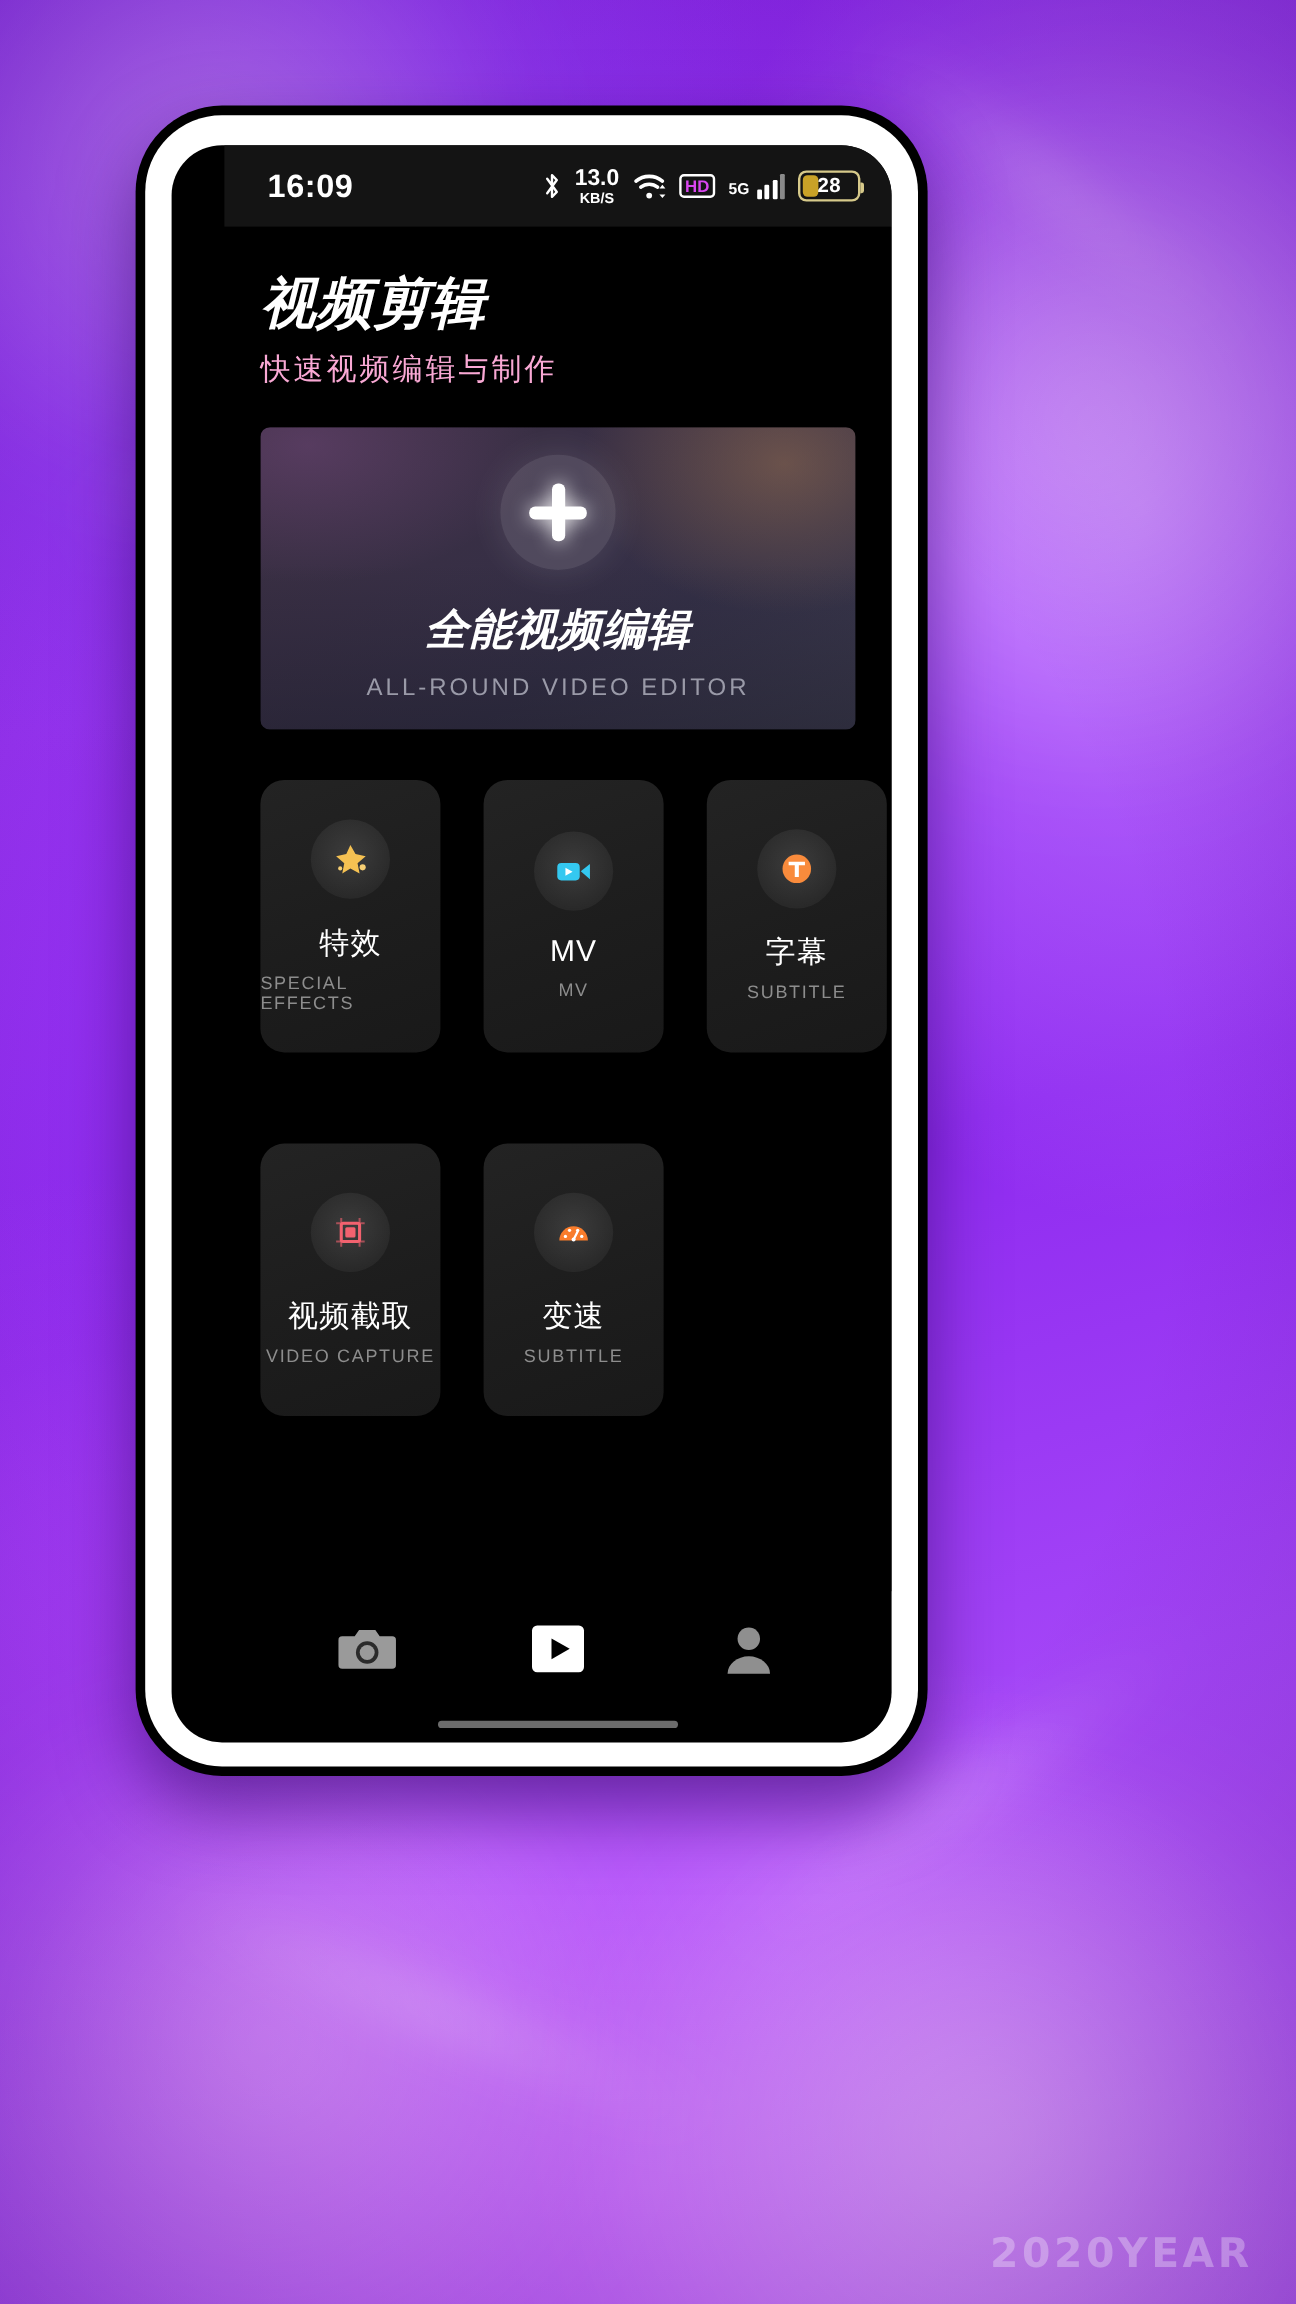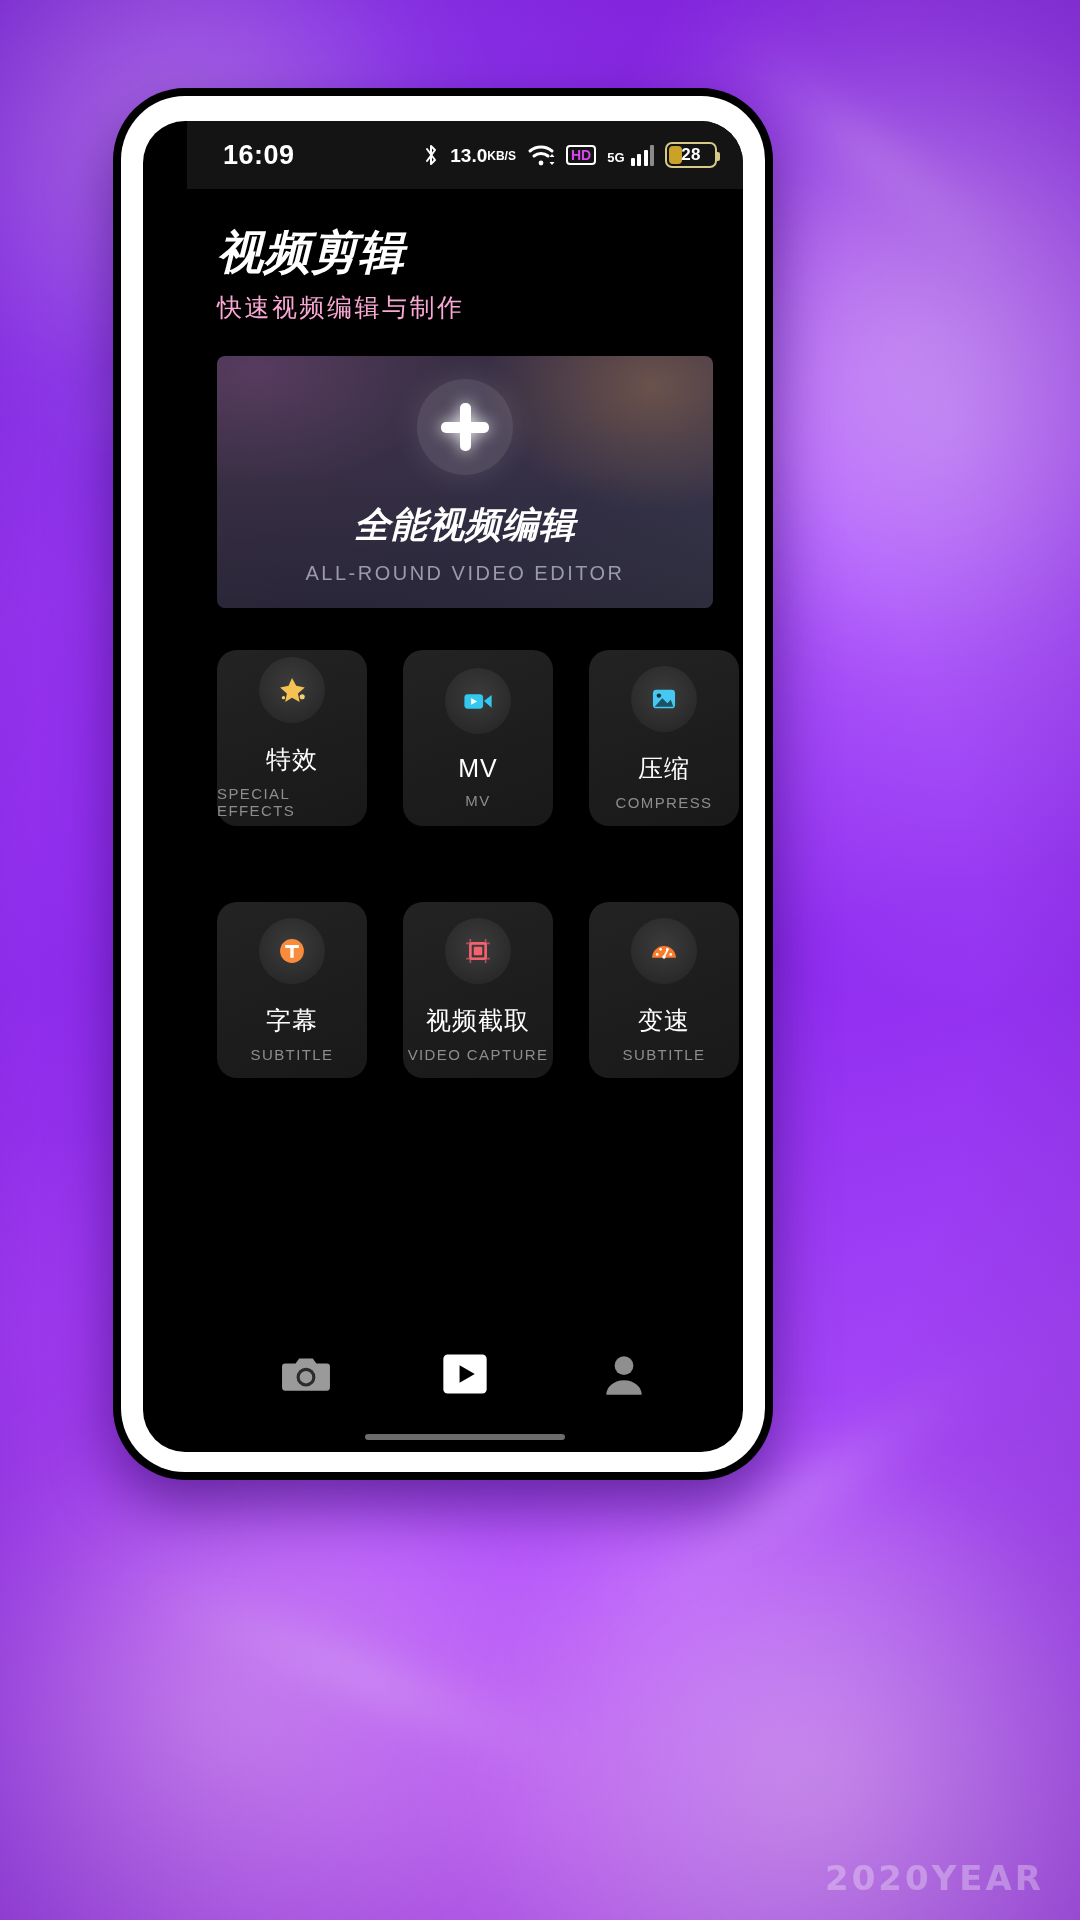--- a/index.html
+++ b/index.html
@@ -68,21 +68,21 @@
   
   .statusbar {
     height:68px; background:#141414;
     display:flex; align-items:center;
     padding:0 26px 0 36px;
     flex-shrink:0;
   }
   .clock { color:#fff; font-size:27px; font-weight:600; letter-spacing:.5px; }
   .status-right { margin-left:auto; display:flex; align-items:center; gap:11px; }
   .bt-icon { width:16px; height:26px; }
-  .netspeed { display:flex; flex-direction:row; align-items:center; line-height:1; color:#fff;justify-content:center; }
+  .netspeed { display:flex; flex-direction:column; align-items:center; line-height:1; color:#fff;justify-content:center; }
   .netspeed .val { font-size:19px; font-weight:bold; }
   .netspeed .unit { font-size:12px; font-weight:bold; margin-top:1px; }
   .wifi-icon { width:28px; height:24px; }
   .hd-badge {
     border:2px solid #fff; border-radius:4px;
     color:#d946ef; font-size:14px; font-weight:bold;
     padding:1px 3px; line-height:1.05;
   }
   .sig { display:flex; align-items:flex-end; gap:6px; }
   .sig .g5 { color:#fff; font-size:13px; font-weight:bold; line-height:1; margin-bottom:2px; }
@@ -155,21 +155,21 @@
     color:#9a9aa8; font-size:20px; letter-spacing:2.5px;
   }
 
   
   .grid {
     margin-top:42px; flex:1;
     display:grid; grid-template-columns:repeat(3,1fr);
     gap:0 36px; align-content:start;
   }
   .tile {
-    width:150px; height:176px; border-radius:20px;
+    width:150px; height:227px; border-radius:20px;
     background:linear-gradient(160deg,#232323 0%,#1d1d1d 55%,#191919 100%);
     display:flex; flex-direction:column; align-items:center; justify-content:center;
     margin-bottom:76px;
   }
   .tile-ico {
     width:66px; height:66px; border-radius:50%;
     background:radial-gradient(circle at 50% 45%, rgba(255,255,255,.13) 0%, rgba(255,255,255,.05) 70%);
     display:flex; align-items:center; justify-content:center;
   }
   .tile-cn { margin-top:20px; color:#fff; font-size:25px; letter-spacing:1px; }
@@ -280,31 +280,20 @@
             <svg viewBox="0 0 40 40" width="34" height="34">
               <rect x="4" y="12" width="22" height="17" rx="4" fill="#34c8f0"></rect>
               <path d="M27 20 L36 13 V28 Z" fill="#34c8f0"></path>
               <path d="M12 16.5 L19 20.5 L12 24.5 Z" fill="#fff"></path>
             </svg>
           </div>
           <div class="tile-cn">MV</div>
           <div class="tile-en">MV</div>
         </div>
 
-        <div class="tile">
-          <div class="tile-ico">
-            <svg viewBox="0 0 40 40" width="34" height="34">
-              <rect x="7" y="9" width="26" height="22" rx="4" fill="#45c9f2"></rect>
-              <circle cx="14" cy="16" r="2.6" fill="#0d2a36"></circle>
-              <path d="M9 29 L18 19 L24 25 L28 21 L31 29 Z" fill="#0d2a36" opacity=".75"></path>
-            </svg>
-          </div>
-          <div class="tile-cn">压缩</div>
-          <div class="tile-en">COMPRESS</div>
-        </div>
 
         <div class="tile">
           <div class="tile-ico">
             <svg viewBox="0 0 40 40" width="34" height="34">
               <circle cx="20" cy="20" r="14" fill="#f98b3c"></circle>
               <path d="M12 13 H28 V16.6 H22 V28 H18 V16.6 H12 Z" fill="#fff"></path>
             </svg>
           </div>
           <div class="tile-cn">字幕</div>
           <div class="tile-en">SUBTITLE</div>

